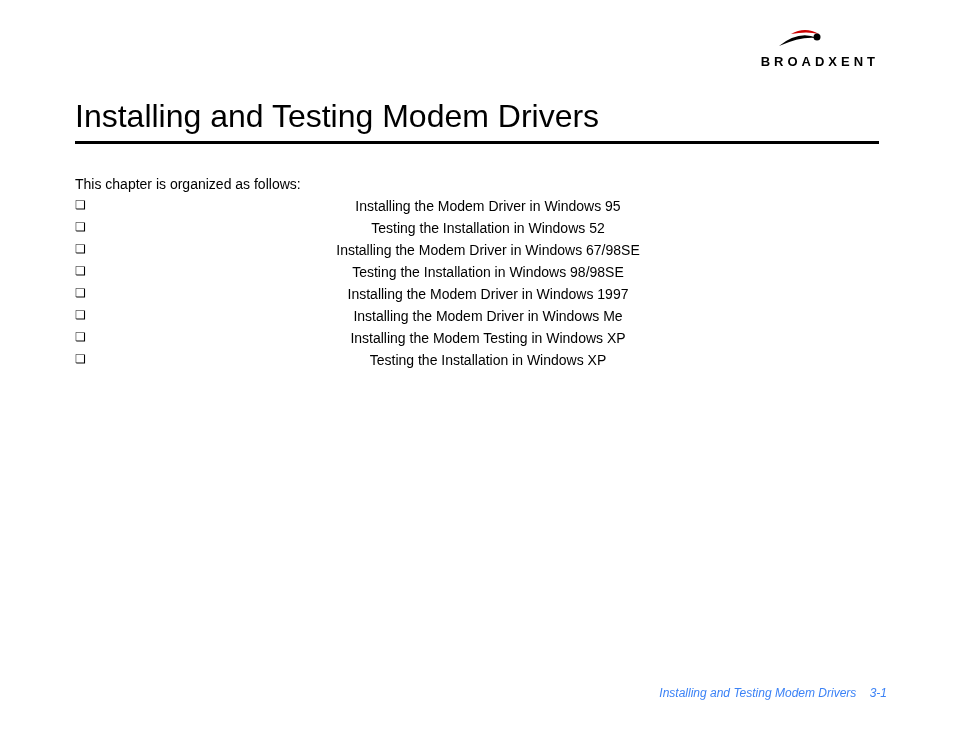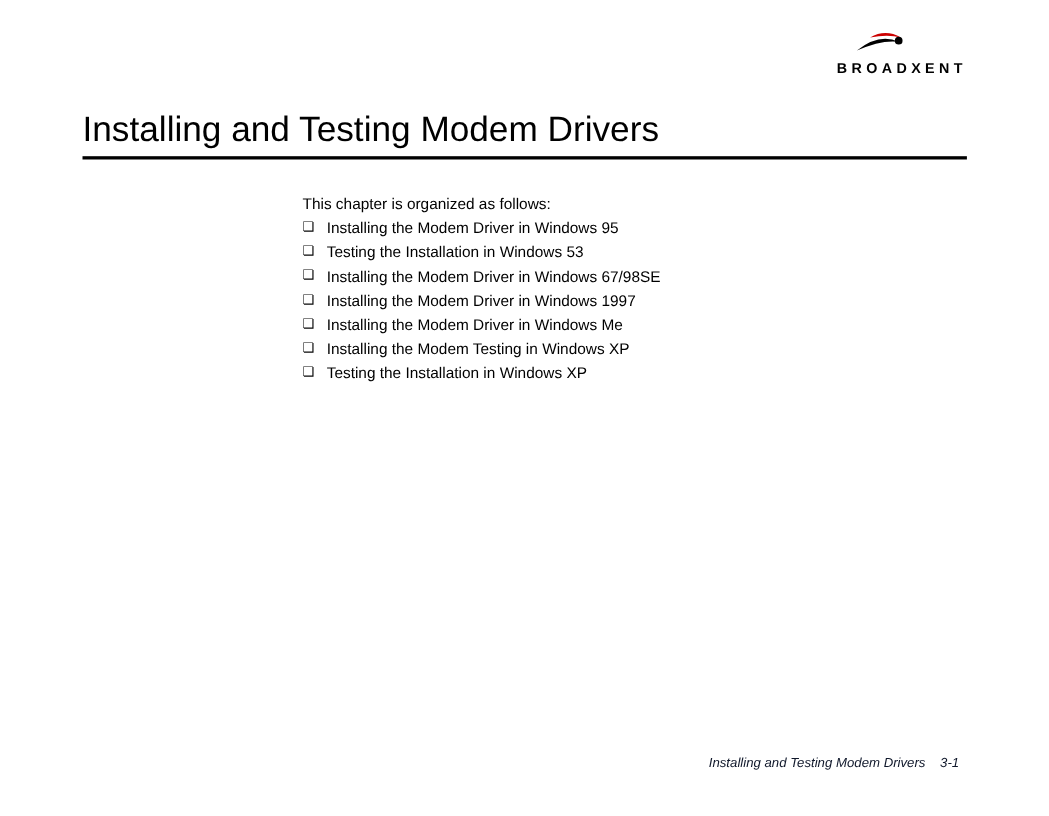--- a/index.html
+++ b/index.html
@@ -40,52 +40,52 @@
       font-weight: 400;
       margin-bottom: 6px;
       color: #000;
     }
     .title-rule {
       border: none;
       border-top: 3px solid #000;
       margin-bottom: 30px;
     }
     .body-text {
-      margin-left: 200px;
       font-size: 14px;
       line-height: 1.5;
       color: #000;
     }
     .intro {
       margin-bottom: 1px;
     }
     .item-list {
       list-style: none;
       padding: 0;
+      text-align: center;
     }
     .item-list li {
       position: relative;
       padding-left: 22px;
       margin-bottom: 1px;
     }
     .item-list li::before {
       content: "❏";
       position: absolute;
       left: 0;
       top: 0;
       font-size: 12px;
       color: #000;
     }
     .footer {
       position: absolute;
       bottom: 42px;
-      right: 82px;
+      right: 67px;
       font-style: italic;
       font-size: 12px;
-      color: #0f172a;
+      color: #3b82f6;
     }
     .footer-page {
       font-style: italic;
       margin-left: 10px;
     }
   </style>
 </head>
 <body>
 
 <div class="logo-area">
@@ -99,22 +99,23 @@
   </div>
 </div>
 
 <h1 class="title">Installing and Testing Modem Drivers</h1>
 <hr class="title-rule">
 
 <div class="body-text">
   <p class="intro">This chapter is organized as follows:</p>
   <ul class="item-list">
     <li>Installing the Modem Driver in Windows 95</li>
-    <li>Testing the Installation in Windows 53</li>
+    <li>Testing the Installation in Windows 52</li>
     <li>Installing the Modem Driver in Windows 67/98SE</li>
+    <li>Testing the Installation in Windows 98/98SE</li>
     <li>Installing the Modem Driver in Windows 1997</li>
     <li>Installing the Modem Driver in Windows Me</li>
     <li>Installing the Modem Testing in Windows XP</li>
     <li>Testing the Installation in Windows XP</li>
   </ul>
 </div>
 
 <div class="footer">
   <span>Installing and Testing Modem Drivers</span>
   <span class="footer-page">3-1</span>

